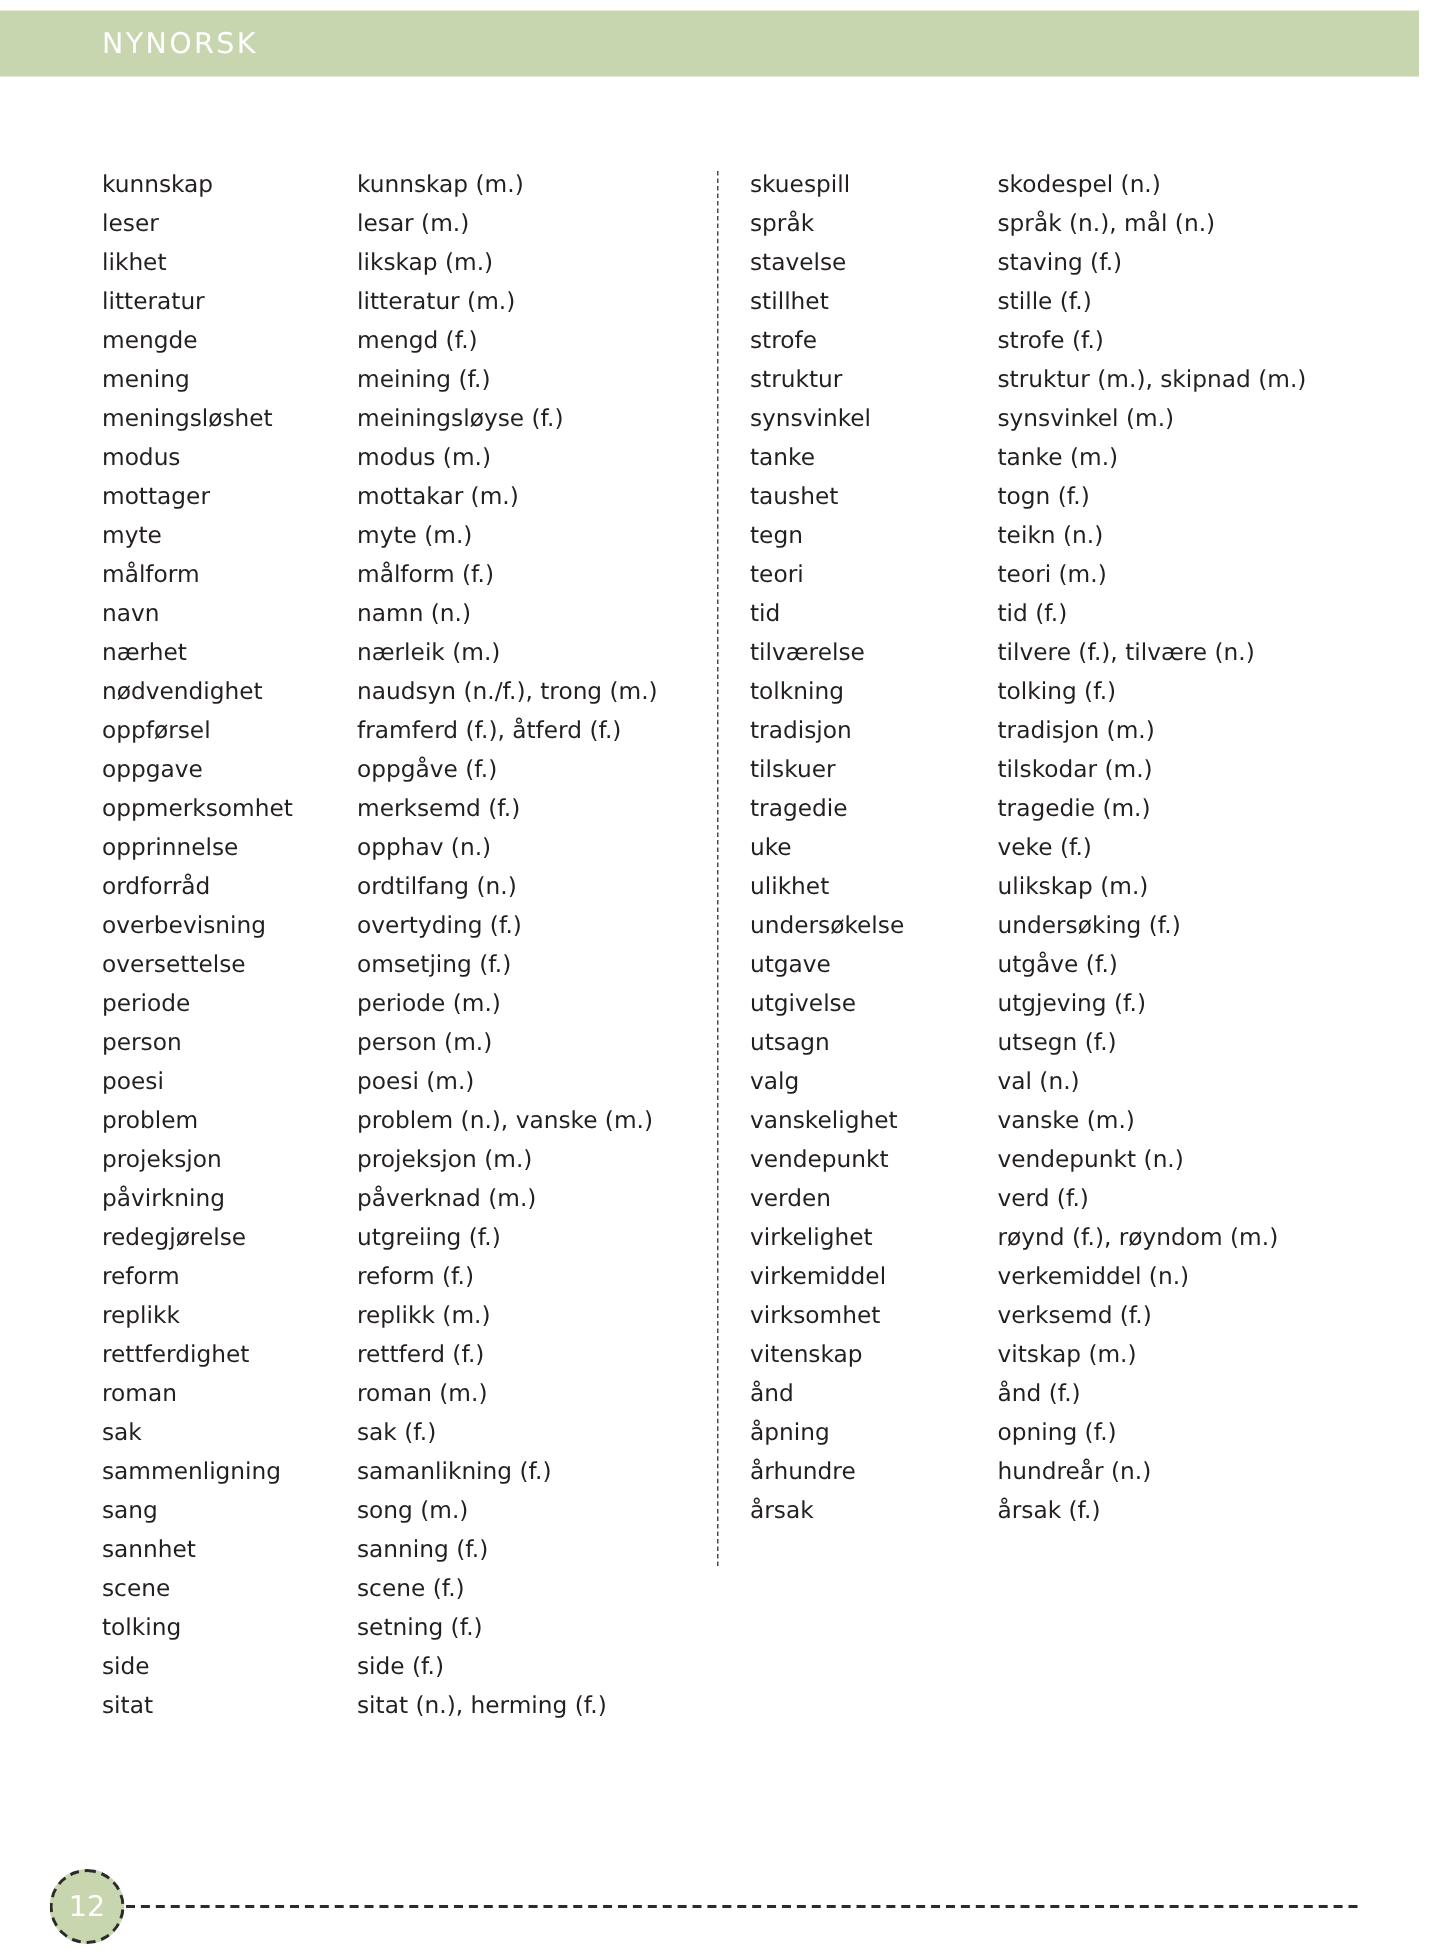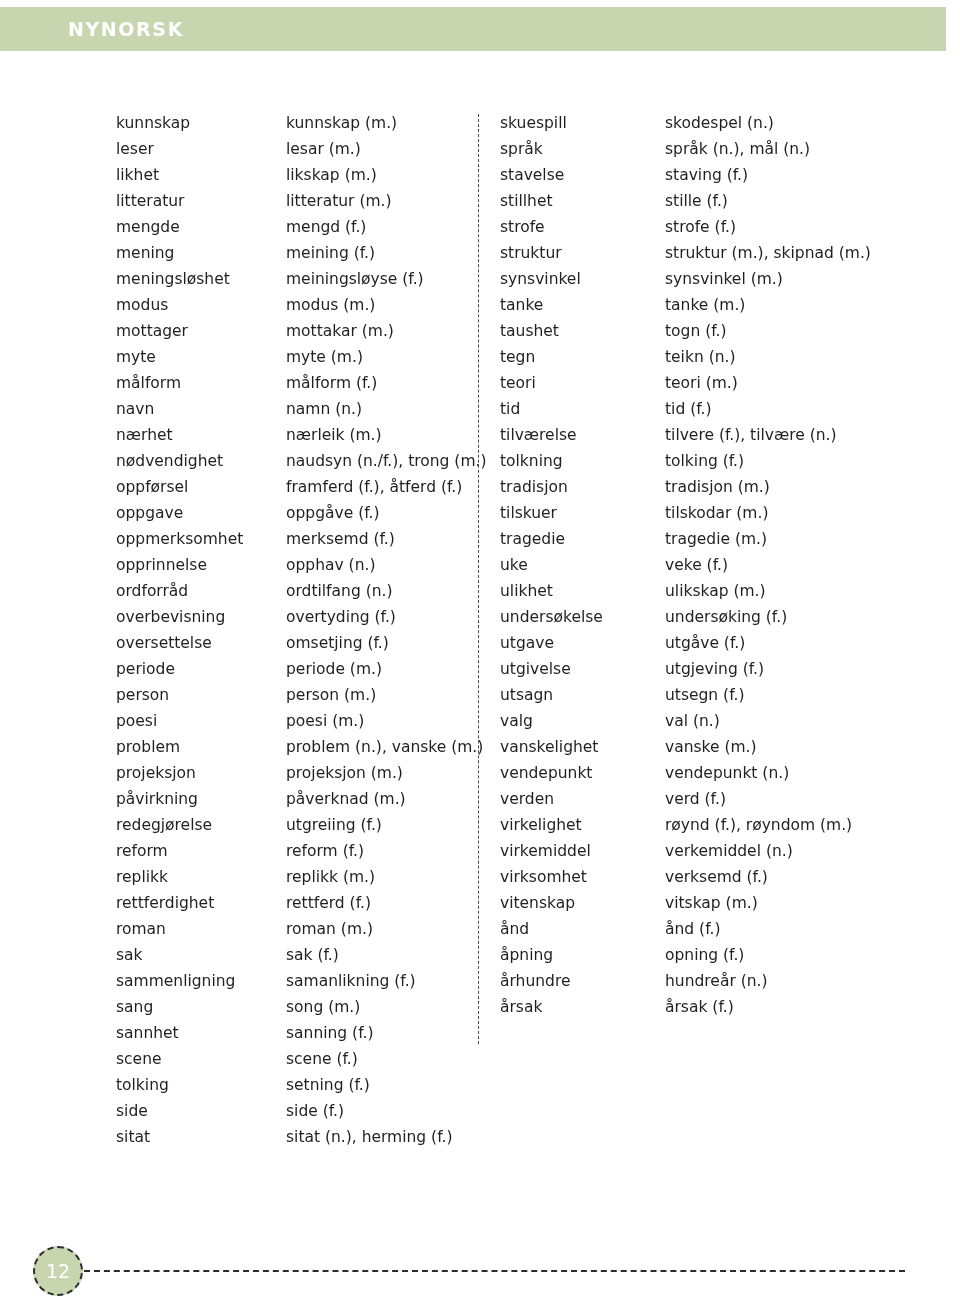--- a/index.html
+++ b/index.html
@@ -30,37 +30,37 @@
     height: 44px;
     background: #c8d6af;
   }
   .header-title {
     position: absolute;
     left: 68px;
     top: 18px;
     font-size: 19px;
     letter-spacing: 1.6px;
     color: #ffffff;
-    font-weight: 700;
+    font-weight: 400;
     white-space: nowrap;
   }
 
   
   .content {
     position: absolute;
     left: 0;
     top: 110px;
     width: 960px;
     height: 1090px;
   }
   .col-block {
     position: absolute;
     top: 0;
   }
-  .col-left  { left: 68px;  width: 400px; margin-left: 48px; }
+  .col-left  { left: 68px;  width: 400px; }
   .col-right { left: 500px; width: 410px; }
 
   .entry {
     display: block;
     position: relative;
     height: 26px;
     line-height: 26px;
     font-size: 15.5px;
     color: #231f20;
     white-space: nowrap;

